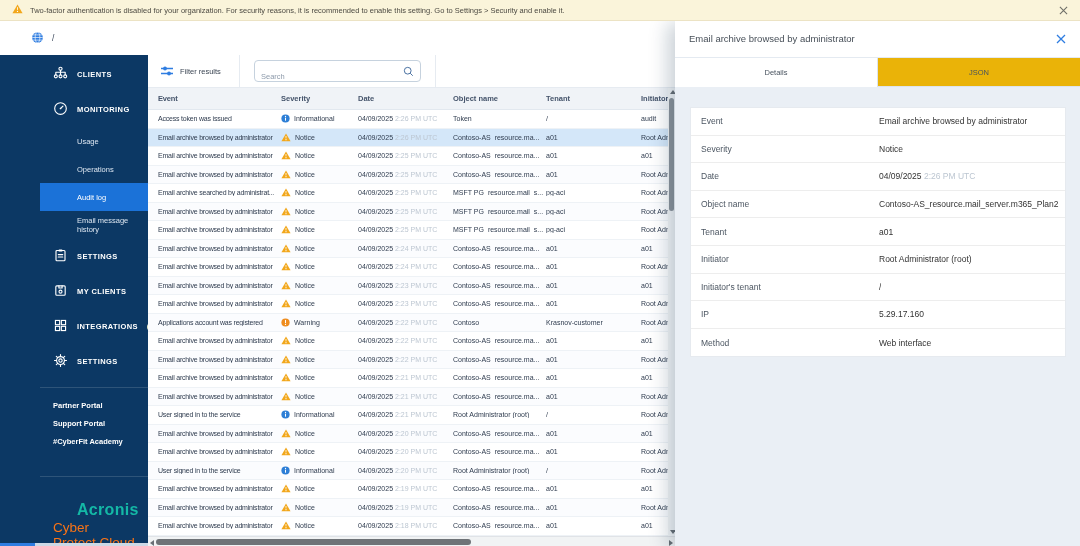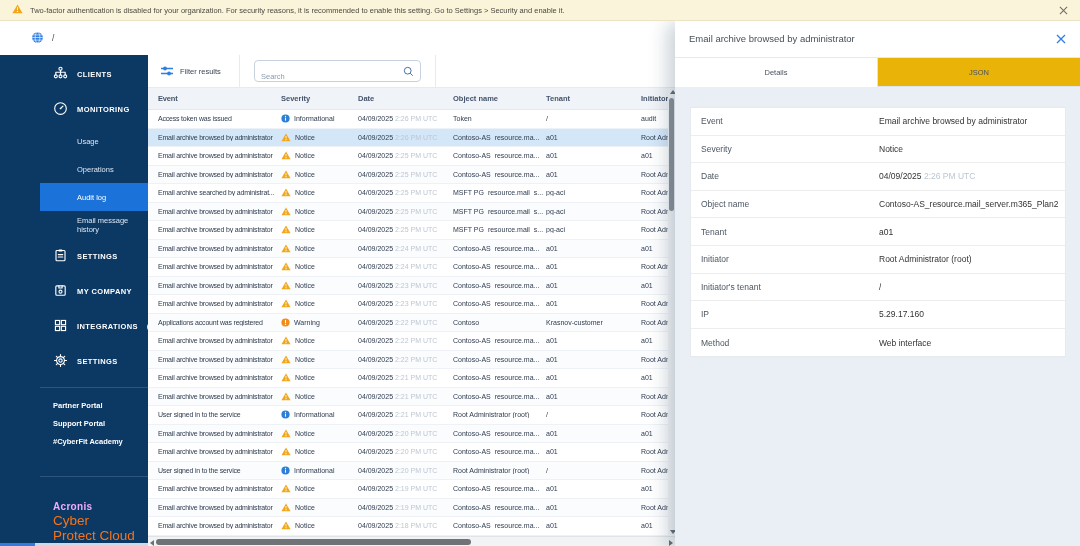--- a/index.html
+++ b/index.html
@@ -24,21 +24,21 @@
   .nav-item svg { flex:0 0 auto; }
   .nav-sub { display:flex; align-items:center; height:28px; padding-left:37px; font-size:7.5px;
              color:#dbe5f0; cursor:pointer; }
   .nav-sub.selected { background:#1b72d8; color:#fff; }
   .badge-new { margin-left:auto; background:#eef0cd; color:#10395f; font-size:6px; font-weight:bold;
                padding:2px 6px; border-radius:7px; letter-spacing:.3px; }
   .side-divider { border-top:1px solid rgba(255,255,255,.14); margin:8px 0; }
   .side-link { display:flex; align-items:center; height:18px; padding-left:13px; font-size:7.5px;
                font-weight:bold; color:#fff; cursor:pointer; }
   .logo-block { padding:16px 13px 0 13px; }
-  .logo-1 { font-size:10px; font-weight:bold; letter-spacing:.3px; color:#f0abfc; }
+  .logo-1 { font-size:16px; font-weight:bold; letter-spacing:.3px; color:#14b8a6;margin-left:24px; }
   .logo-2 { font-size:13.5px; font-weight:normal; color:#f97316; margin-top:1px; }
   .powered { margin-top:10px; font-size:6.5px; color:#5f82a8; }
   .side-bottom-strip { position:absolute; bottom:0; left:0; width:148px; height:3px;
                        background:linear-gradient(90deg,#2f7de1 0 35px,#cdd9e6 35px 100%); }
 
   
   .main { position:absolute; top:55px; left:148px; width:527px; height:491px; background:#fff; overflow:hidden; }
   .toolbar { position:relative; height:33px; border-bottom:1px solid #e6ebf1; background:#fff; }
   .filter-group { position:absolute; left:12px; top:0; height:33px; display:flex; align-items:center; gap:6px;
                   font-size:7.5px; color:#3c4654; cursor:pointer; }
@@ -151,21 +151,21 @@
             <path d="M5.6 7h4.8M5.6 9.6h4.8" stroke="#fff" stroke-width="1.2" fill="none" stroke-linecap="round"></path>
           </svg></span>
         <span>SETTINGS</span>
       </div>
       <div class="nav-item">
         <span><svg width="15" height="15" viewBox="0 0 16 16">
             <rect x="3" y="3" width="10" height="10" rx="1" stroke="#fff" stroke-width="1.2" fill="none" stroke-linecap="round"></rect>
             <path d="M6.3 3v2.3h3.4V3" stroke="#fff" stroke-width="1.2" fill="none" stroke-linecap="round"></path>
             <circle cx="8" cy="9.2" r="1.6" stroke="#fff" stroke-width="1.2" fill="none" stroke-linecap="round"></circle>
           </svg></span>
-        <span>MY COMPANY</span>
+        <span>MY CLIENTS</span>
       </div>
       <div class="nav-item">
         <span><svg width="15" height="15" viewBox="0 0 16 16">
             <g stroke="#fff" stroke-width="1.2" fill="none" stroke-linecap="round">
               <rect x="2.6" y="2.6" width="4.5" height="4.5"></rect>
               <rect x="8.9" y="2.6" width="4.5" height="4.5"></rect>
               <rect x="2.6" y="8.9" width="4.5" height="4.5"></rect>
               <rect x="8.9" y="8.9" width="4.5" height="4.5"></rect>
             </g>
           </svg></span>

